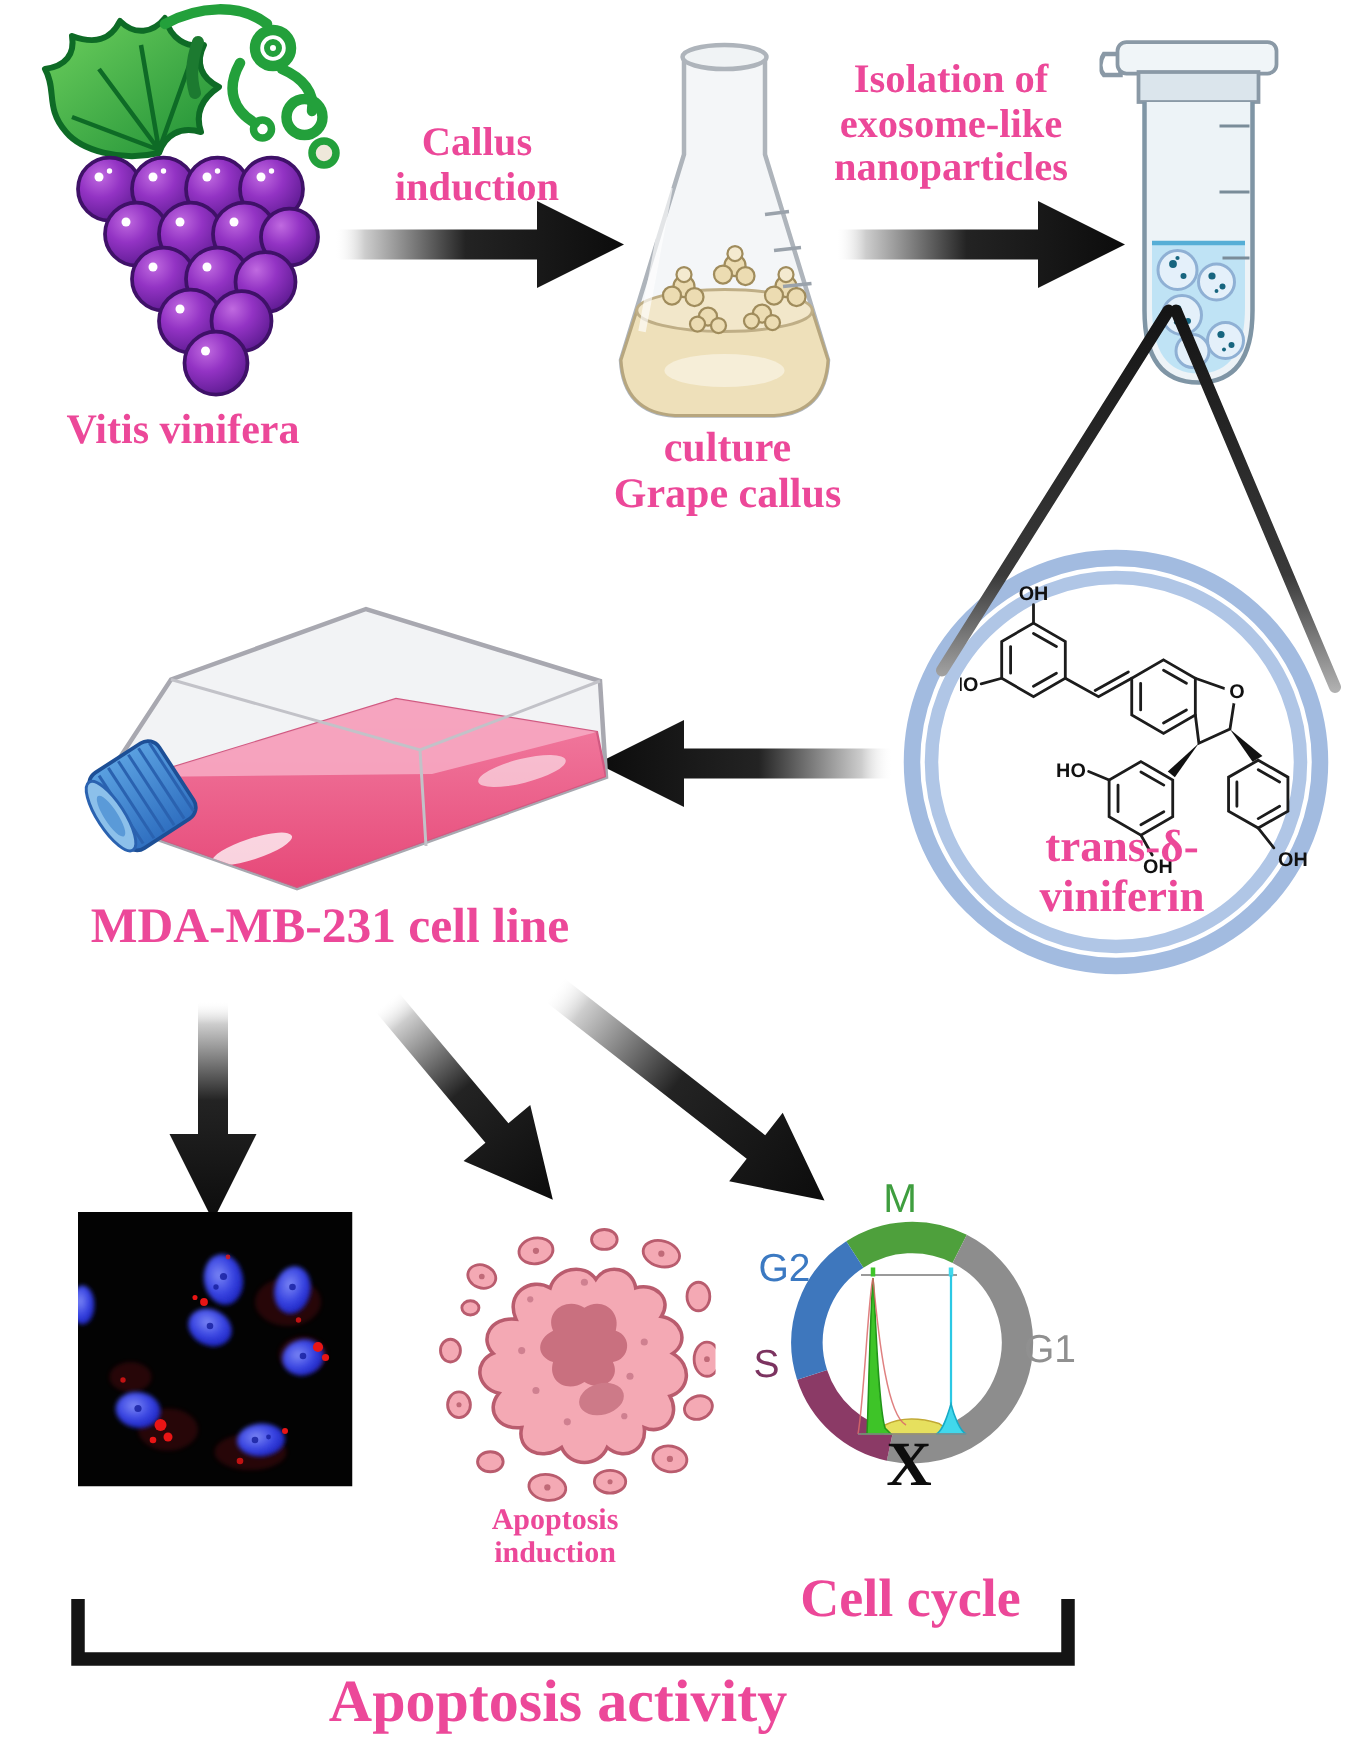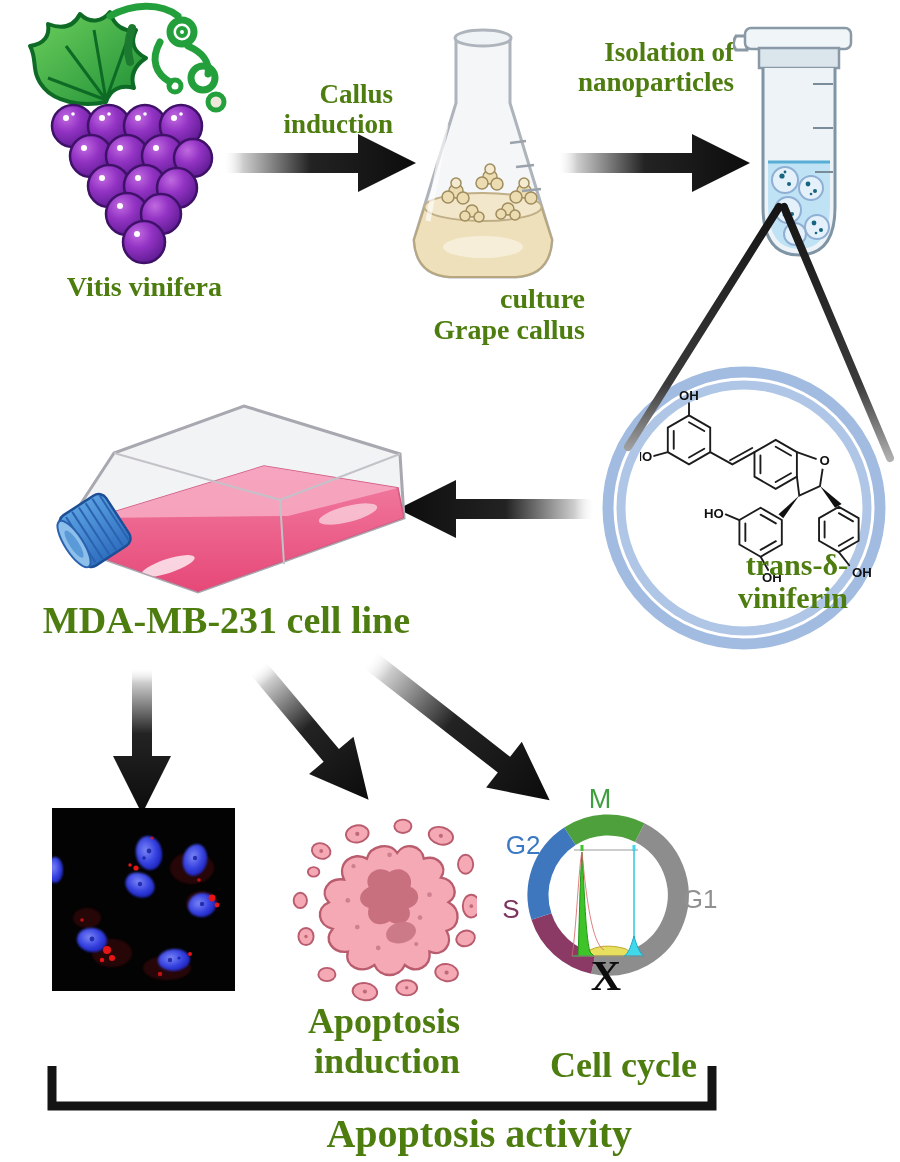--- a/index.html
+++ b/index.html
@@ -1,19 +1,19 @@
 <!DOCTYPE html>
 <html><head>
 <meta charset="utf-8">
 <style>
   html,body{margin:0;padding:0;background:#fff;}
   .canvas{position:relative;width:900px;height:1162px;background:#fff;overflow:hidden;
           font-family:"Liberation Serif",serif;}
   .abs{position:absolute;}
-  .lbl{font-weight:bold;color:#4d7c0f;text-align:right;line-height:1.1;}
+  .lbl{font-weight:bold;color:#ec4899;text-align:center;line-height:1.1;}
   .lbl .ln{display:block;}
   svg{display:block;}
   text{font-family:"Liberation Sans",sans-serif;}
   .serifTxt{font-family:"Liberation Serif",serif;}
 </style>
 </head>
 <body>
 
 <div class="canvas">
 
@@ -162,20 +162,21 @@
     <path d="M48,100 L30,196" stroke="#ffffff" stroke-width="5" opacity="0.65"></path>
   </svg>
 
   <div class="abs lbl" style="left:385px;top:284px;width:200px;font-size:28px">
     <span class="ln">culture</span>
     <span class="ln">Grape callus</span>
   </div>
 
   <div class="abs lbl" style="left:534px;top:38px;width:200px;font-size:27px">
     <span class="ln">Isolation of</span>
+    <span class="ln">exosome-like</span>
     <span class="ln">nanoparticles</span>
   </div>
   <svg class="abs" style="left:558px;top:132px" width="192" height="62" viewBox="0 0 192 62">
     <path d="M0,21 H134 V2 L192,31 L134,60 V41 H0 Z" fill="url(#aGrad)"></path>
   </svg>
 
   <svg class="abs" style="left:733px;top:22px" width="135" height="250" viewBox="0 0 135 250">
     <path d="M3,14 Q-2,22 3,28 L14,28 L14,14 Z" fill="none" stroke="#8a99a6" stroke-width="3"></path>
     <rect x="12" y="6" width="106" height="21" rx="6" fill="#f0f5f8" stroke="#8a99a6" stroke-width="2.5"></rect>
     <rect x="26" y="26" width="80" height="20" fill="#dbe5ec" stroke="#8a99a6" stroke-width="2.5"></rect>
@@ -300,21 +301,21 @@
         <line x1="26" y1="2" x2="26" y2="58"></line>
           <line x1="34" y1="2" x2="34" y2="58"></line>
         <line x1="42" y1="2" x2="42" y2="58"></line>
           <line x1="50" y1="3" x2="50" y2="57"></line>
       </g>
       <ellipse cx="2" cy="30" rx="9" ry="27" fill="#8cc0ea" stroke="#2a62b0" stroke-width="2"></ellipse>
       <ellipse cx="2" cy="30" rx="4.5" ry="16" fill="#5a9ad8"></ellipse>
     </g>
   </svg>
 
-  <div class="abs lbl" style="left:30px;top:600px;width:380px;font-size:38px">MDA-MB-231 cell line</div>
+  <div class="abs lbl" style="left:30px;top:600px;width:380px;font-size:33px">MDA-MB-231 cell line</div>
 
   <svg class="abs" style="left:111px;top:666px" width="64" height="150" viewBox="0 0 64 150">
     <g transform="translate(62,2) rotate(90)">
       <path d="M0,21 H88 V2 L146,31 L88,60 V41 H0 Z" fill="url(#aGrad)"></path>
     </g>
   </svg>
   <svg class="abs" style="left:228px;top:638px" width="190" height="180" viewBox="0 0 190 180">
     <g transform="translate(30,30) rotate(50)">
       <path d="M0,-10 H114 V-29 L172,0 L114,29 V10 H0 Z" fill="url(#aGrad)"></path>
     </g>
@@ -410,21 +411,21 @@
         <circle cx="74" cy="22" r="2.2"></circle>
         <circle cx="162" cy="24" r="2.2"></circle>
       <circle cx="194" cy="98" r="2"></circle>
         <circle cx="168" cy="168" r="2.2"></circle>
         <circle cx="82" cy="188" r="2.2"></circle>
       <circle cx="126" cy="184" r="1.8"></circle>
         <circle cx="20" cy="130" r="1.8"></circle>
     </g>
   </svg>
 
-  <div class="abs lbl" style="left:280px;top:1002px;width:180px;font-size:36px">
+  <div class="abs lbl" style="left:280px;top:1002px;width:180px;font-size:20px">
     <span class="ln">Apoptosis</span>
     <span class="ln">induction</span>
   </div>
 
   <svg class="abs" style="left:498px;top:786px" width="224" height="216" viewBox="0 0 224 216">
     <g fill="none" stroke-width="21">
       <path d="M71.9,50.3 A70,70 0 0 1 141.8,46.6" stroke="#4ea03c"></path>
       <path d="M141.8,46.6 A70,70 0 0 1 95.4,177.5" stroke="#8d8d8d"></path>
       <path d="M95.4,177.5 A70,70 0 0 1 43.4,130.6" stroke="#8b3a66"></path>
       <path d="M43.4,130.6 A70,70 0 0 1 71.9,50.3" stroke="#3e77bd"></path>

